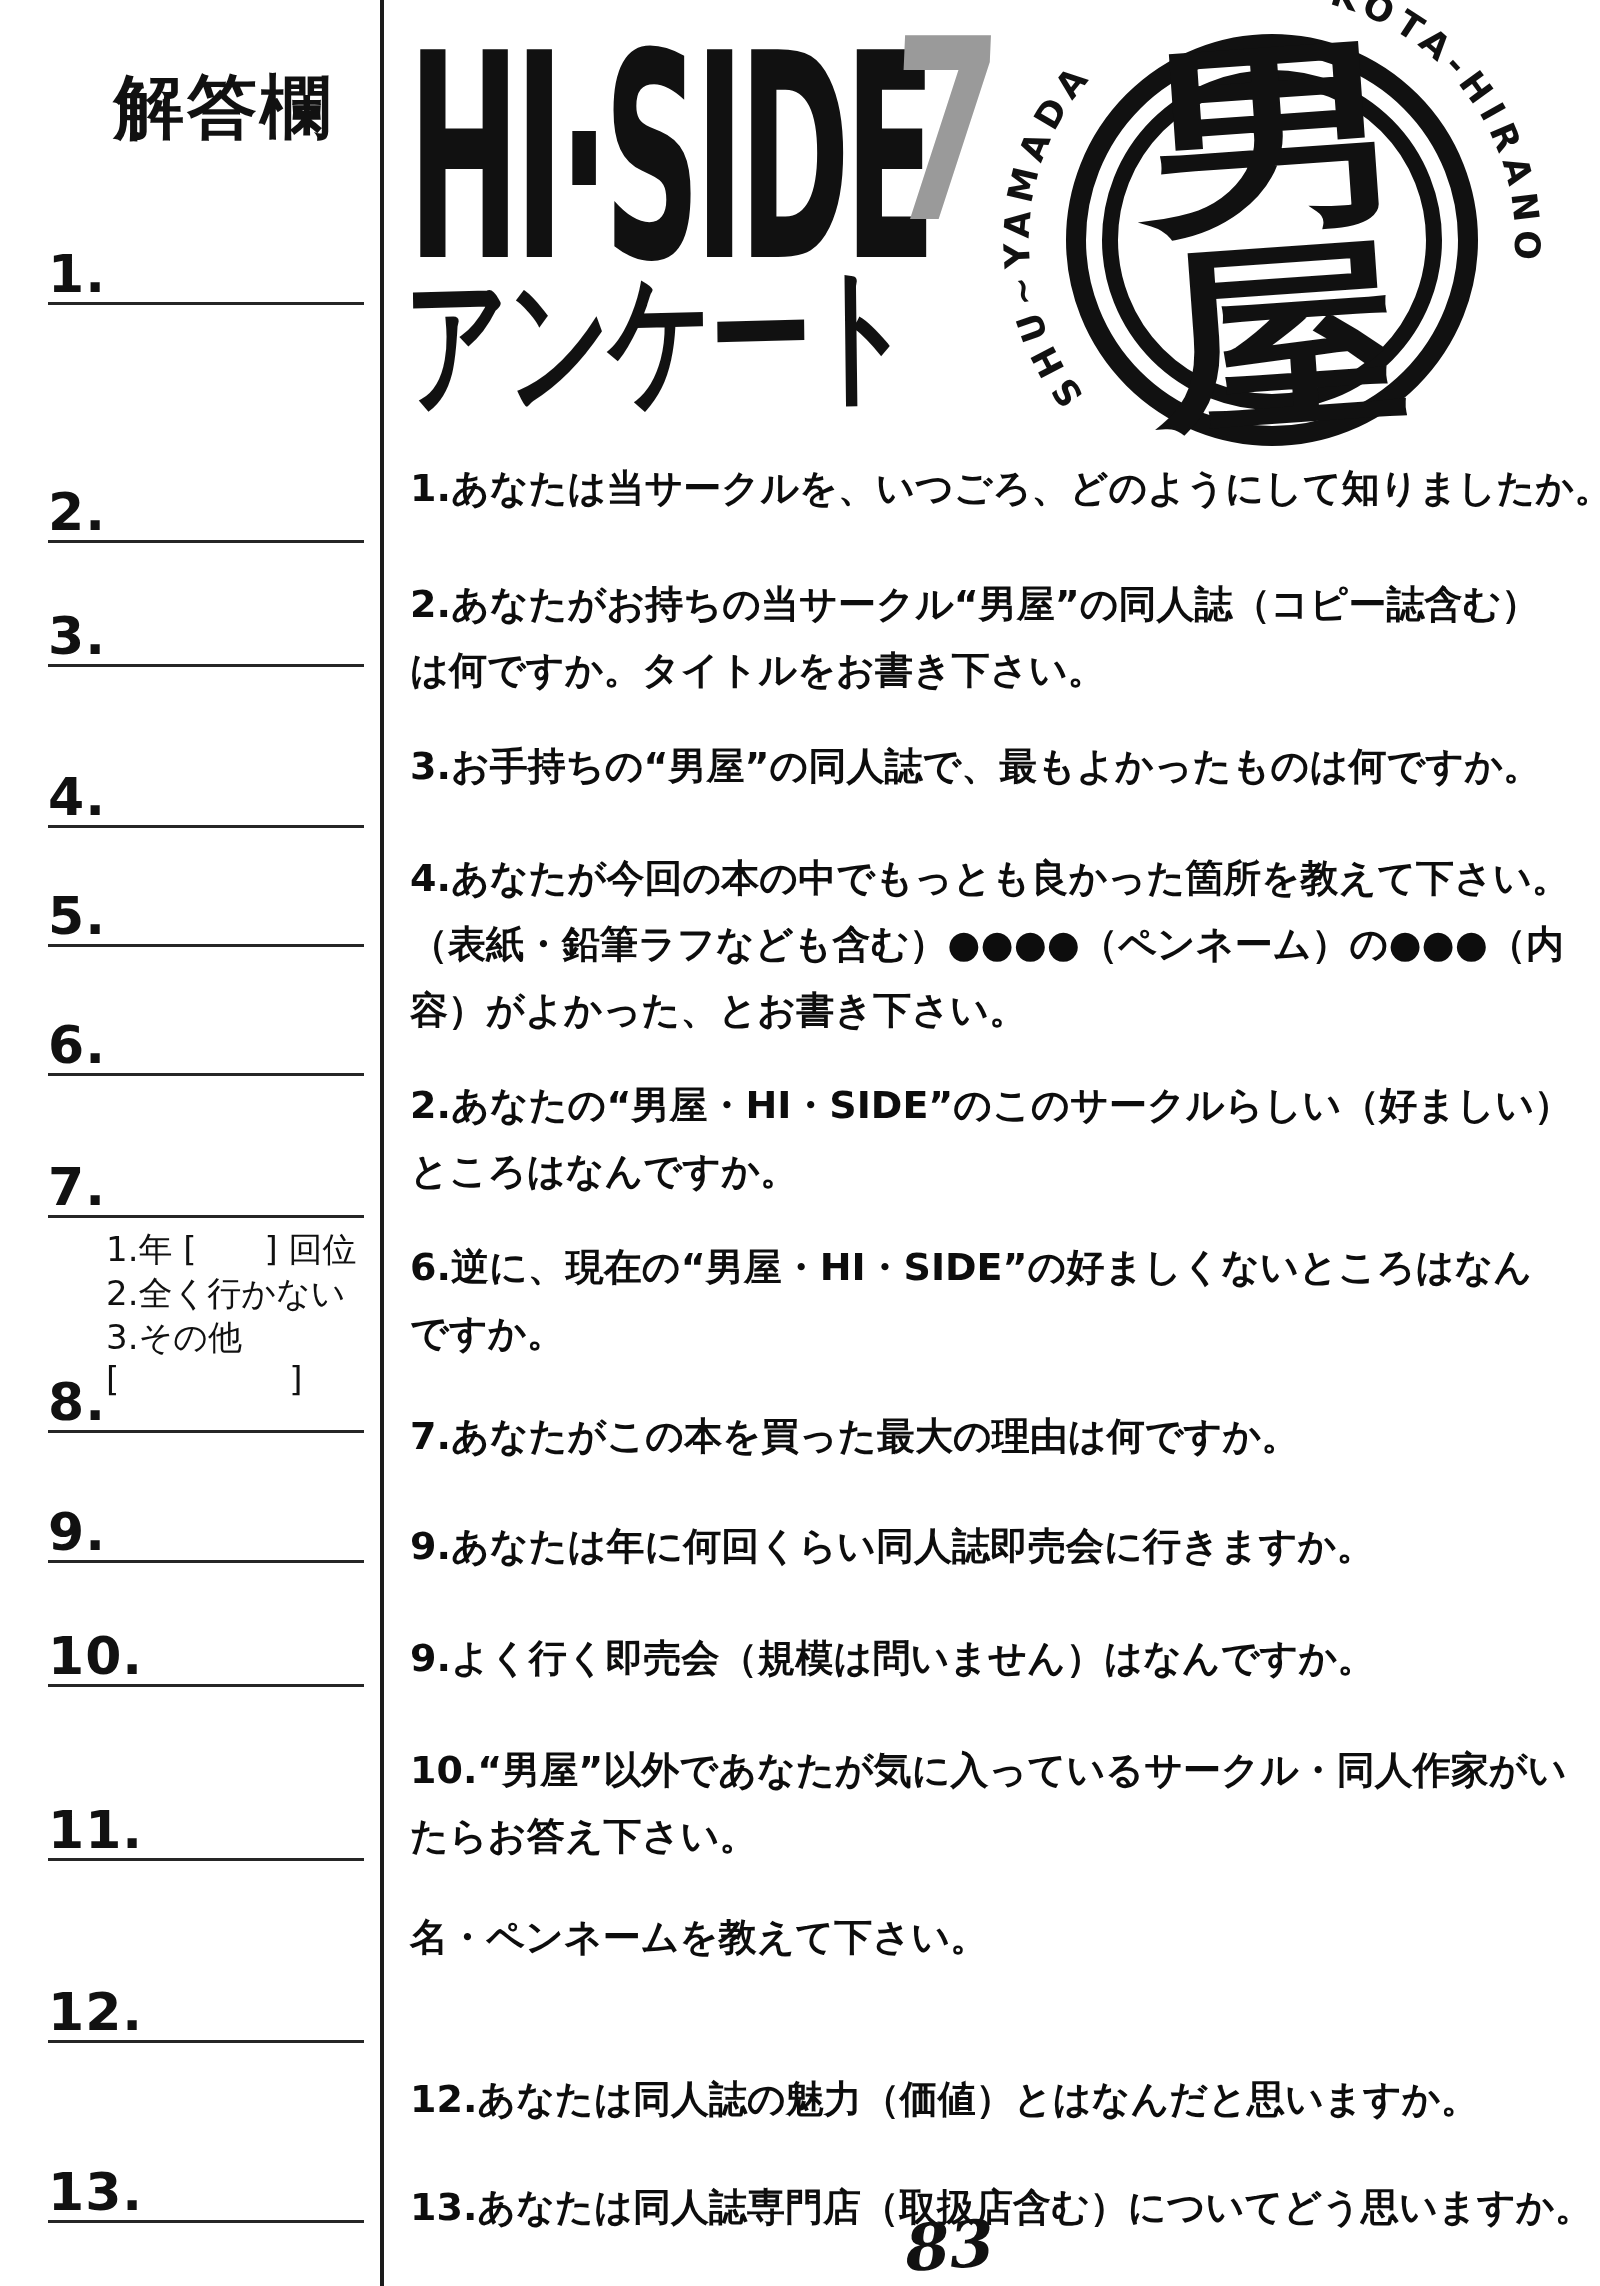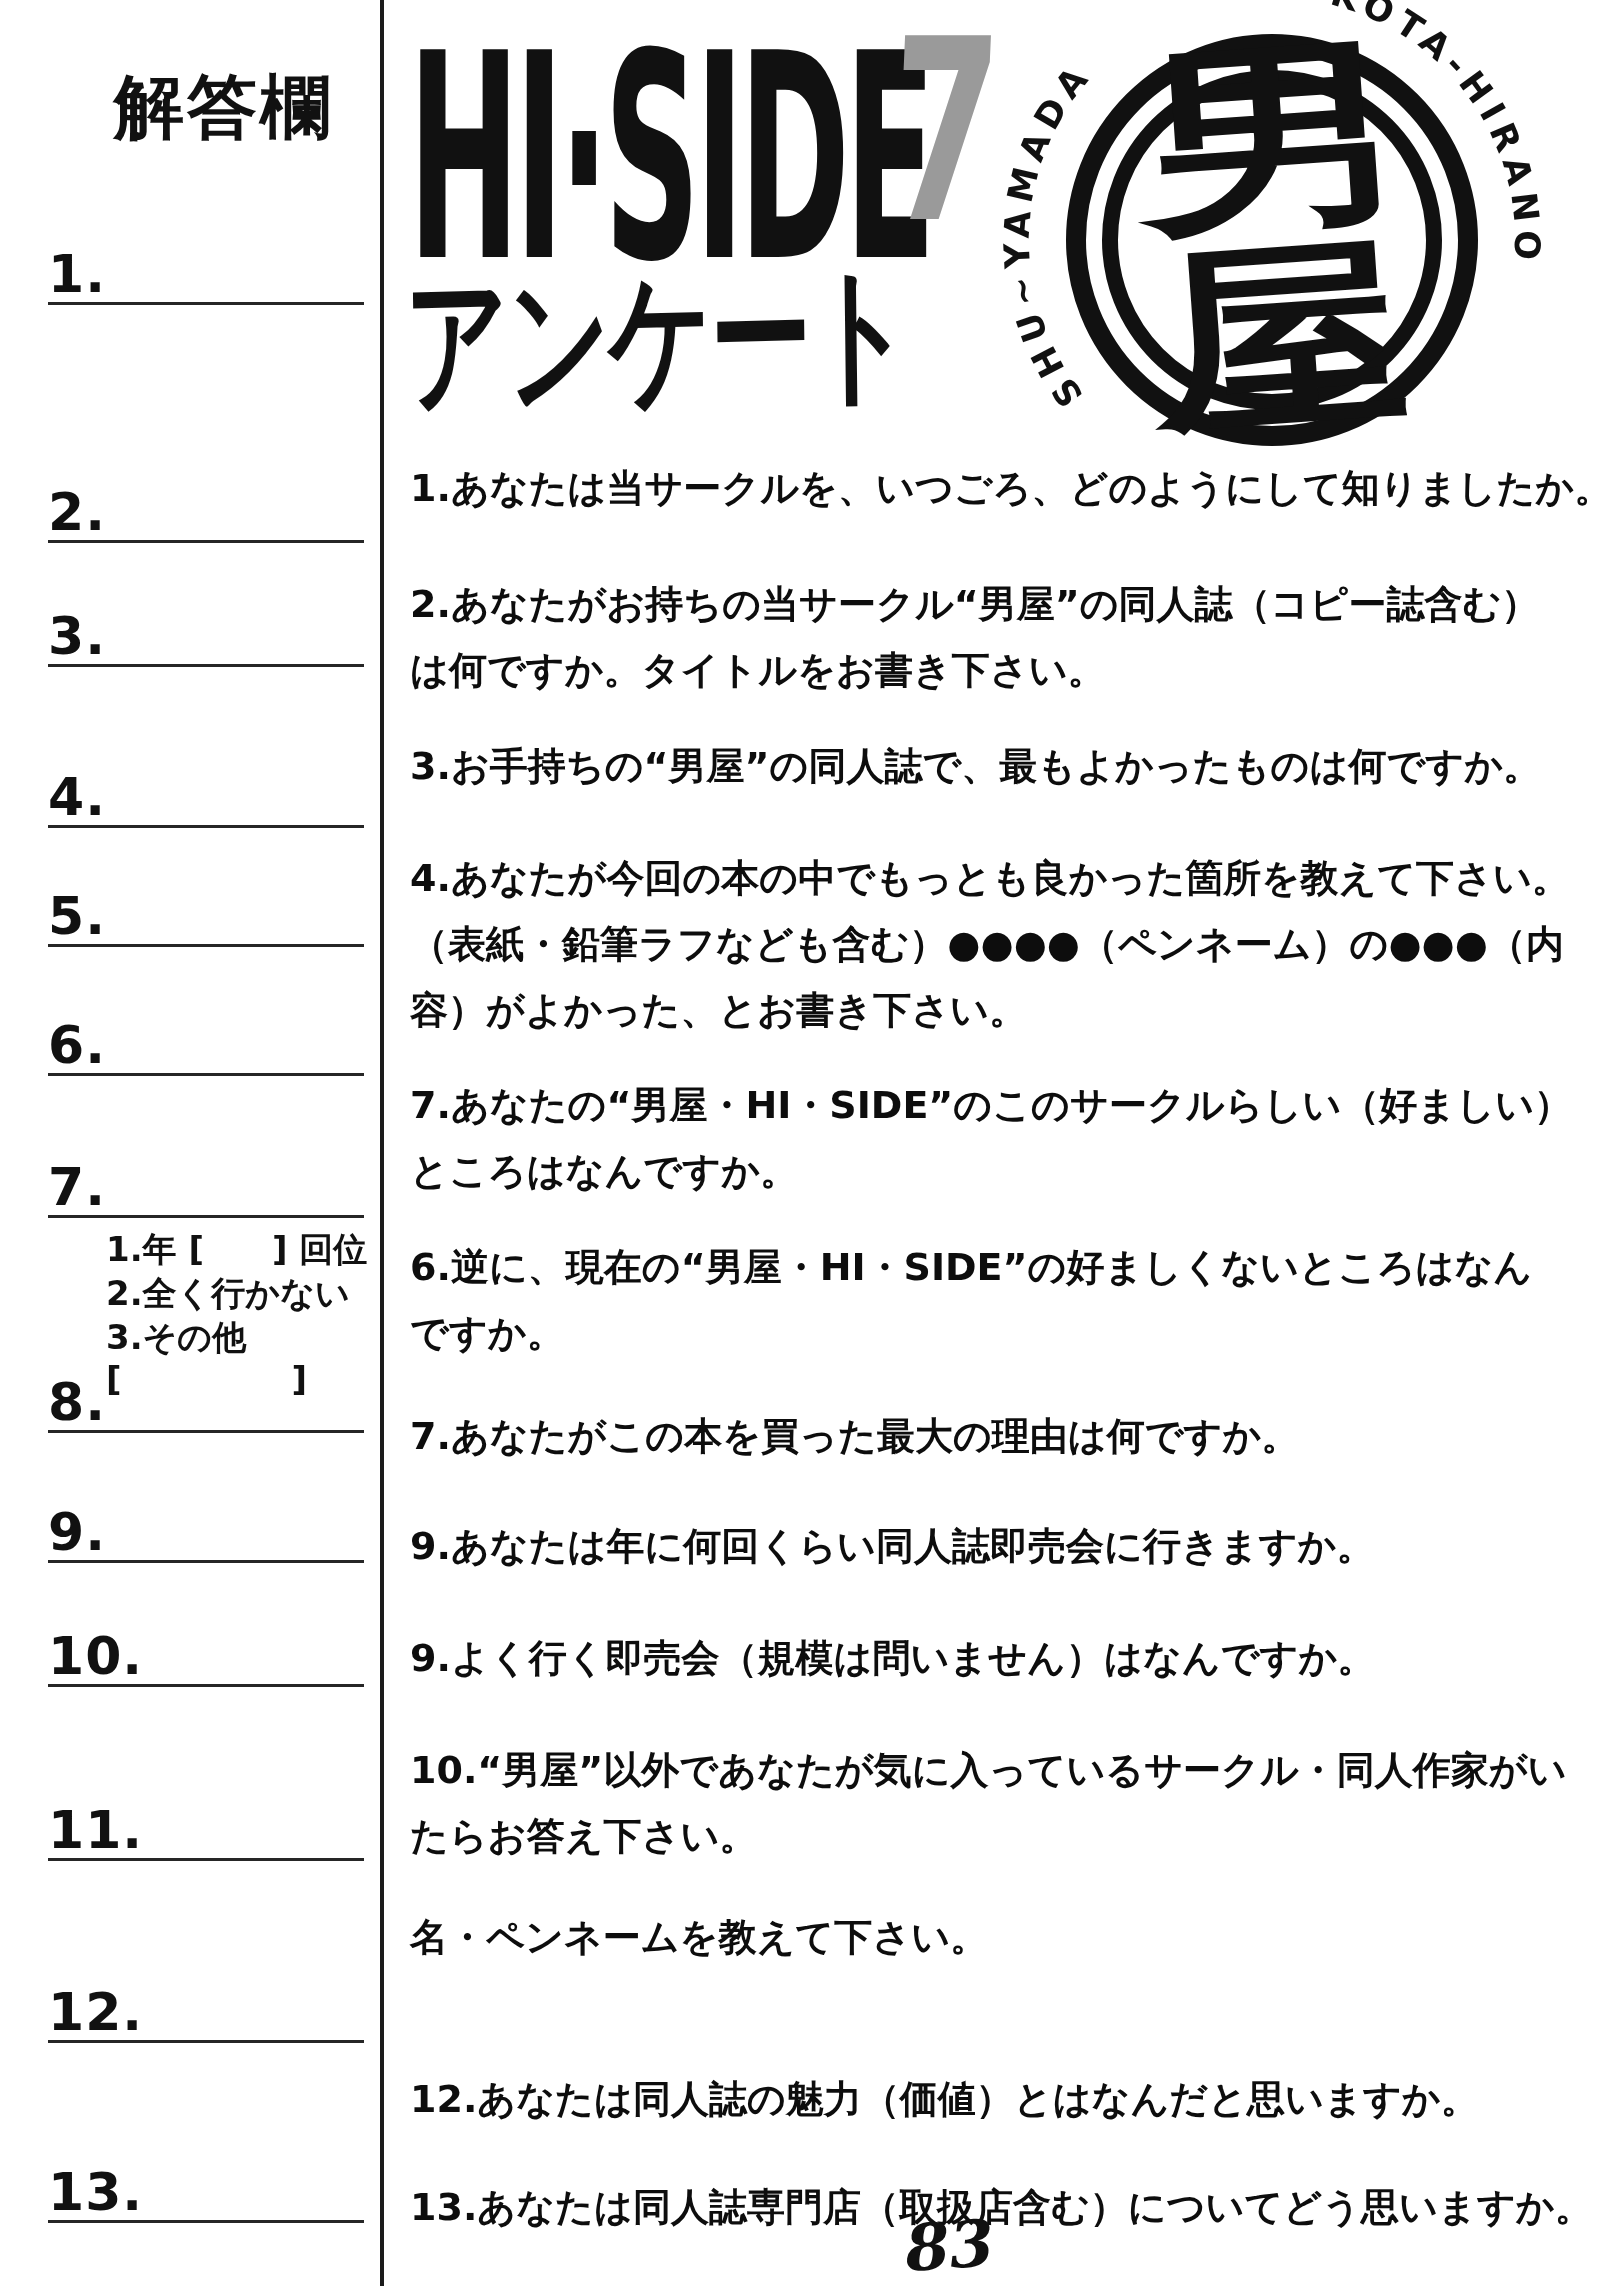--- a/index.html
+++ b/index.html
@@ -19,21 +19,21 @@
   .arow{
     position:absolute;left:48px;width:316px;height:56px;
     border-bottom:3px solid #262626;
   }
   .arow .num{
     position:absolute;left:0;bottom:2px;
     font-size:52px;font-weight:bold;line-height:1;letter-spacing:1px;
   }
   .subopt{
     position:absolute;left:106px;
-    font-size:34px;font-weight:bold;line-height:1;white-space:nowrap;
+    font-size:34px;font-weight:normal;line-height:1;white-space:nowrap;
   }
 
   
   .logo-title{
     position:absolute;left:408px;top:16px;
     font-size:285px;font-weight:bold;line-height:1;letter-spacing:-12px;
     transform:scaleX(0.47);transform-origin:0 0;white-space:nowrap;
   }
   .logo-issue{
     position:absolute;left:896px;top:6px;
@@ -139,21 +139,21 @@
 </div>
 <div class="q" style="top:733px">
   <div>3.お手持ちの“男屋”の同人誌で、最もよかったものは何ですか。</div>
 </div>
 <div class="q" style="top:845px">
   <div>4.あなたが今回の本の中でもっとも良かった箇所を教えて下さい。</div>
   <div>（表紙・鉛筆ラフなども含む）●●●●（ペンネーム）の●●●（内</div>
   <div>容）がよかった、とお書き下さい。</div>
 </div>
 <div class="q" style="top:1072px">
-  <div>7.あなたの“男屋・HI・SIDE”のこのサークルらしい（好ましい）</div>
+  <div>2.あなたの“男屋・HI・SIDE”のこのサークルらしい（好ましい）</div>
   <div>ところはなんですか。</div>
 </div>
 <div class="q" style="top:1234px">
   <div>6.逆に、現在の“男屋・HI・SIDE”の好ましくないところはなん</div>
   <div>ですか。</div>
 </div>
 <div class="q" style="top:1403px">
   <div>7.あなたがこの本を買った最大の理由は何ですか。</div>
 </div>
 <div class="q" style="top:1513px">

